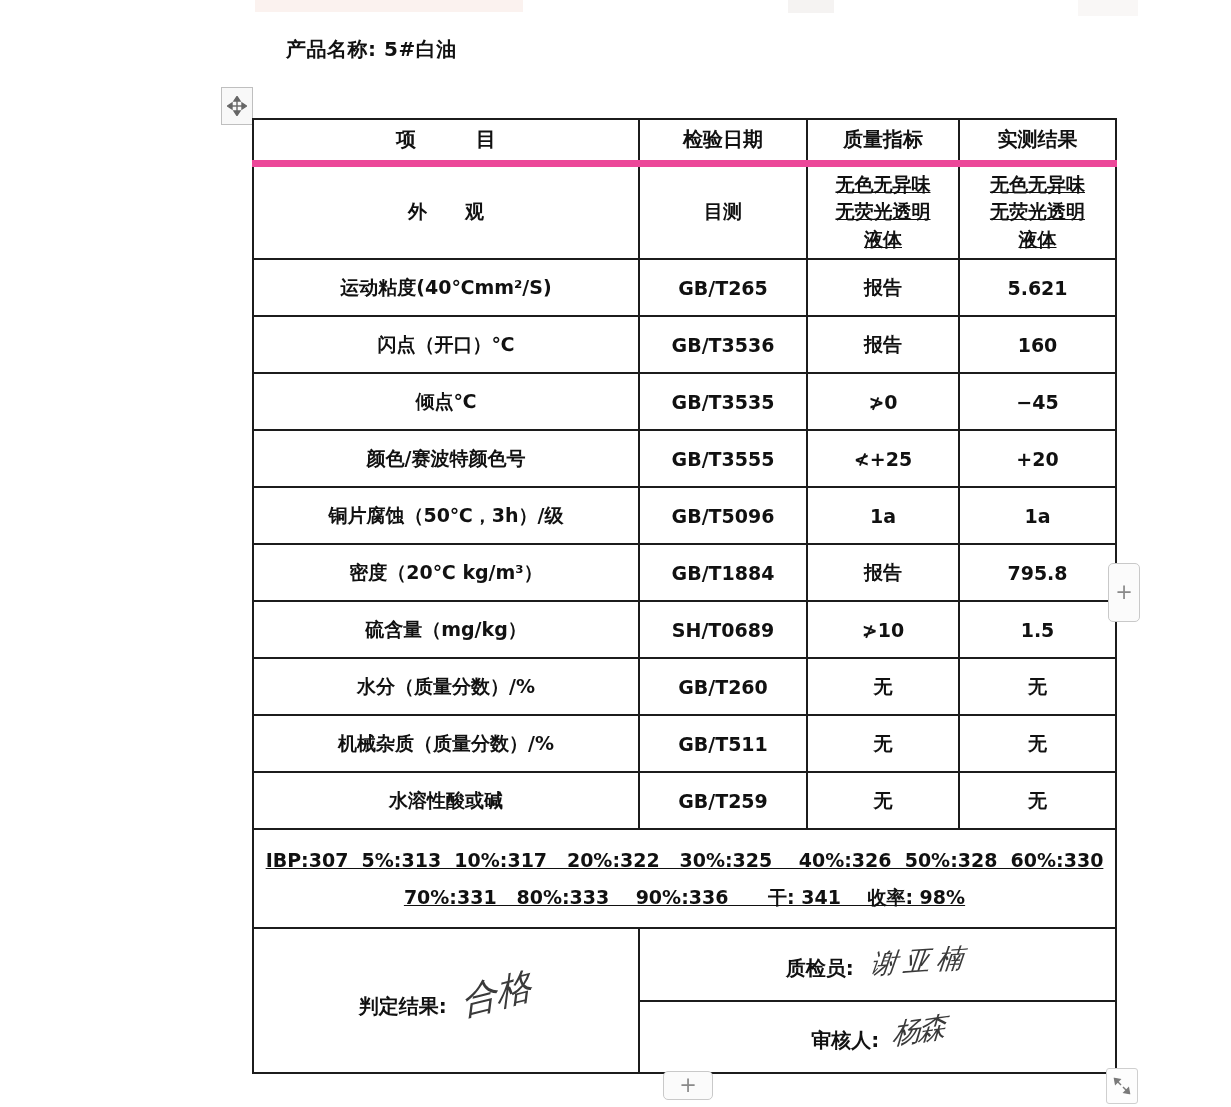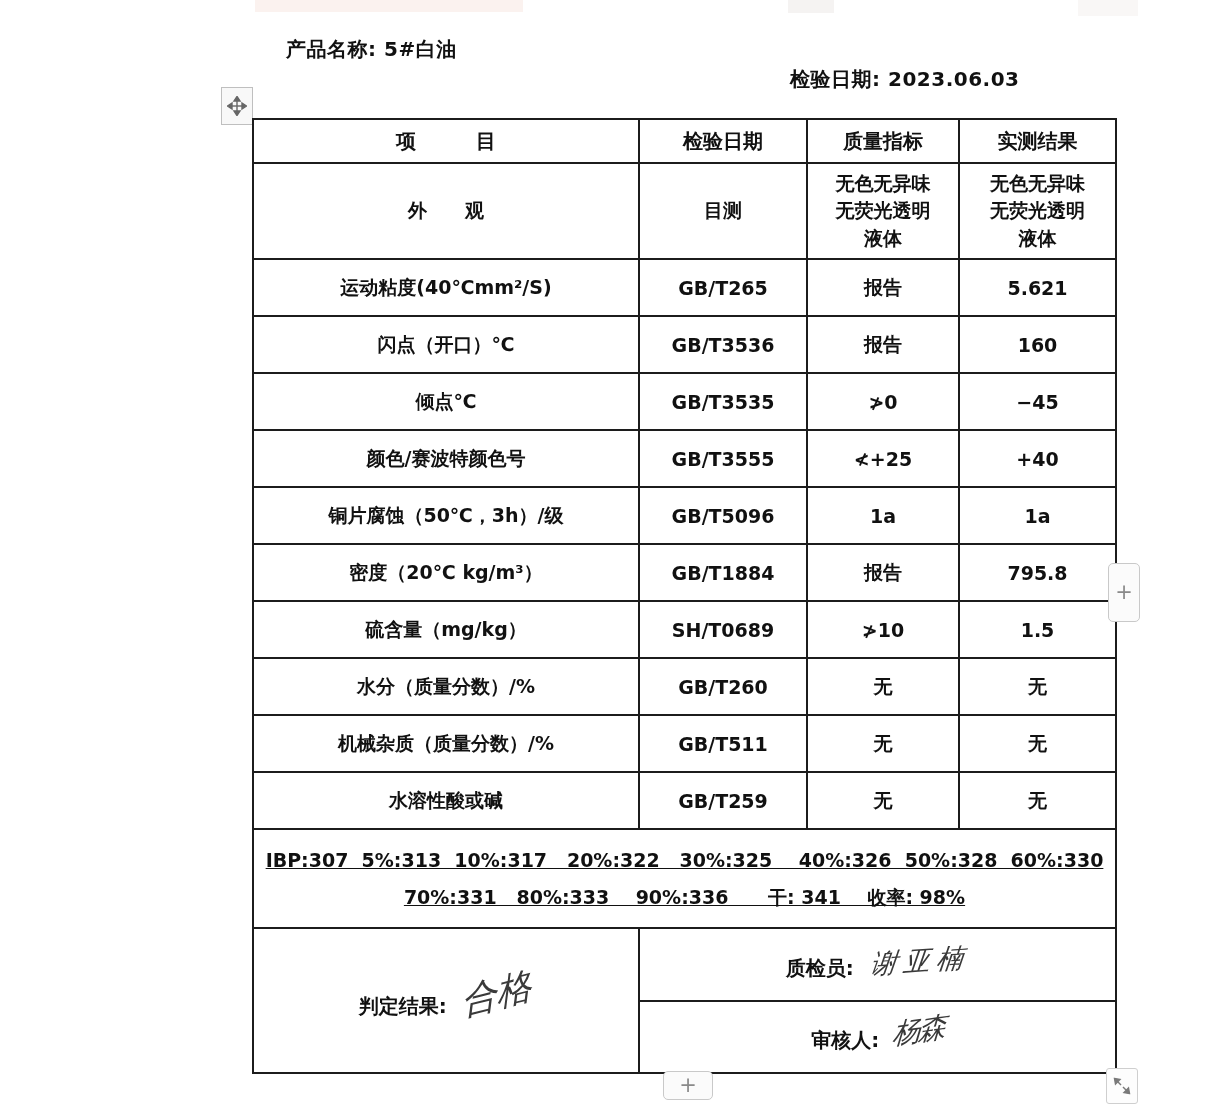--- a/index.html
+++ b/index.html
@@ -17,27 +17,27 @@
   .hdr1{left:286px;top:36px;}
   .hdr2{left:286px;top:66px;}
   .hdr3{left:790px;top:66px;}
 
   
   table.doc{position:absolute;left:252px;top:118px;border-collapse:collapse;table-layout:fixed;
             width:863px;font-weight:bold;}
   table.doc td{border:2px solid #1c1c1c;text-align:center;vertical-align:middle;
                font-size:19px;color:#111;padding:0;overflow:hidden;}
   tr.h-head{height:44px;}
-  tr.h-head td{font-size:20px;border-bottom:1px solid #ec4899;}
+  tr.h-head td{font-size:20px;border-bottom:7px solid #ec4899;}
   tr.h-app{height:96px;}
   tr.h-std{height:57px;}
   tr.h-dist{height:99px;text-decoration:underline;}
   tr.h-sig1{height:73px;}
   tr.h-sig2{height:72px;}
-  td.multiline{white-space:pre-line;font-size:18px;line-height:1.45;}
+  td.multiline{white-space:pre-line;font-size:18px;line-height:1.45;text-decoration:underline;}
   td.dist{text-align:left;vertical-align:top;white-space:pre-wrap;
           padding:6px 6px 0 6px;font-size:19px;line-height:1.9;}
   td.verdict-cell{text-align:left;vertical-align:middle;padding-left:12px;white-space:nowrap;}
   td.sign-cell{text-align:left;vertical-align:middle;padding-left:16px;white-space:nowrap;}
   .lbl{font-size:20px;font-weight:bold;vertical-align:middle;margin-top:33px;}
   .sig{display:inline-block;font-style:italic;font-weight:500;color:#3a3a3a;
        font-family:"DejaVu Serif","Liberation Serif",serif;}
   .sig-big{font-size:36px;transform:rotate(-14deg) skewX(-8deg) translateY(-6px);margin-left:8px;}
   .sig-med{font-size:27px;transform:rotate(-4deg) skewX(-10deg) translateY(-4px);margin-left:10px;letter-spacing:6px;}
   .sig-sm{font-size:28px;transform:rotate(-8deg) skewX(-12deg) translateY(-6px);margin-left:6px;letter-spacing:-2px;}
@@ -58,21 +58,20 @@
 </head>
 <body>
 
 <div class="stage">
 
   <div class="smudge s1"></div>
   <div class="smudge s2"></div>
   <div class="smudge s3"></div>
 
   <div class="hdr hdr1">产品名称: 5#白油</div>
-  <div class="hdr hdr3">检验日期: 2023.06.03</div>
 
   <div class="move-handle">
     <span>
       <svg class="ctl-svg" width="20" height="20" viewBox="0 0 20 20">
         <g stroke="#666" stroke-width="1.4" fill="#666">
           <line x1="10" y1="4" x2="10" y2="16"></line>
             <line x1="4" y1="10" x2="16" y2="10"></line>
           <polygon points="10,0.5 13,5 7,5"></polygon>
             <polygon points="10,19.5 7,15 13,15"></polygon>
           <polygon points="0.5,10 5,7 5,13"></polygon>
@@ -121,21 +120,21 @@
       <tr class="h-std">
         <td>倾点℃</td>
         <td>GB/T3535</td>
         <td>≯0</td>
         <td>−45</td>
       </tr>
       <tr class="h-std">
         <td>颜色/赛波特颜色号</td>
         <td>GB/T3555</td>
         <td>≮+25</td>
-        <td>+40</td>
+        <td>+20</td>
       </tr>
       <tr class="h-std">
         <td>铜片腐蚀（50℃，3h）/级</td>
         <td>GB/T5096</td>
         <td>1a</td>
         <td>1a</td>
       </tr>
       <tr class="h-std">
         <td>密度（20℃ kg/m³）</td>
         <td>GB/T1884</td>

